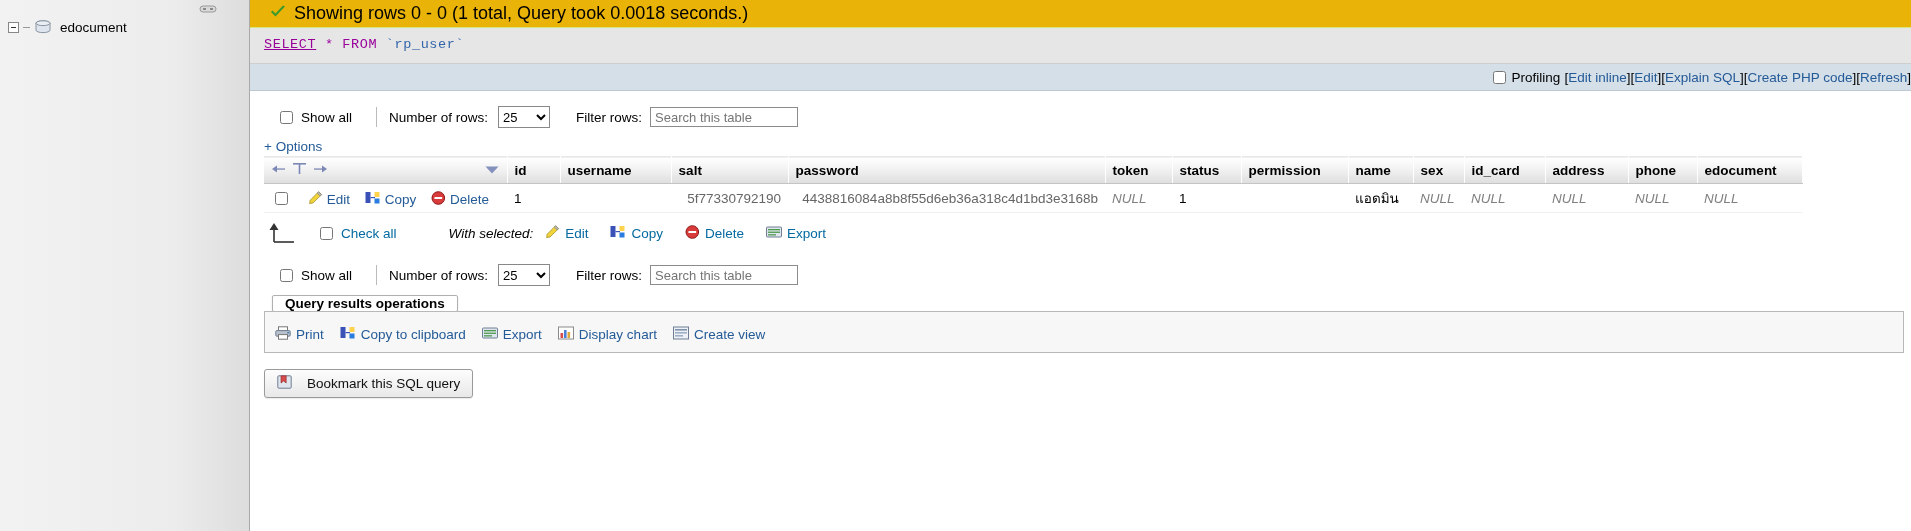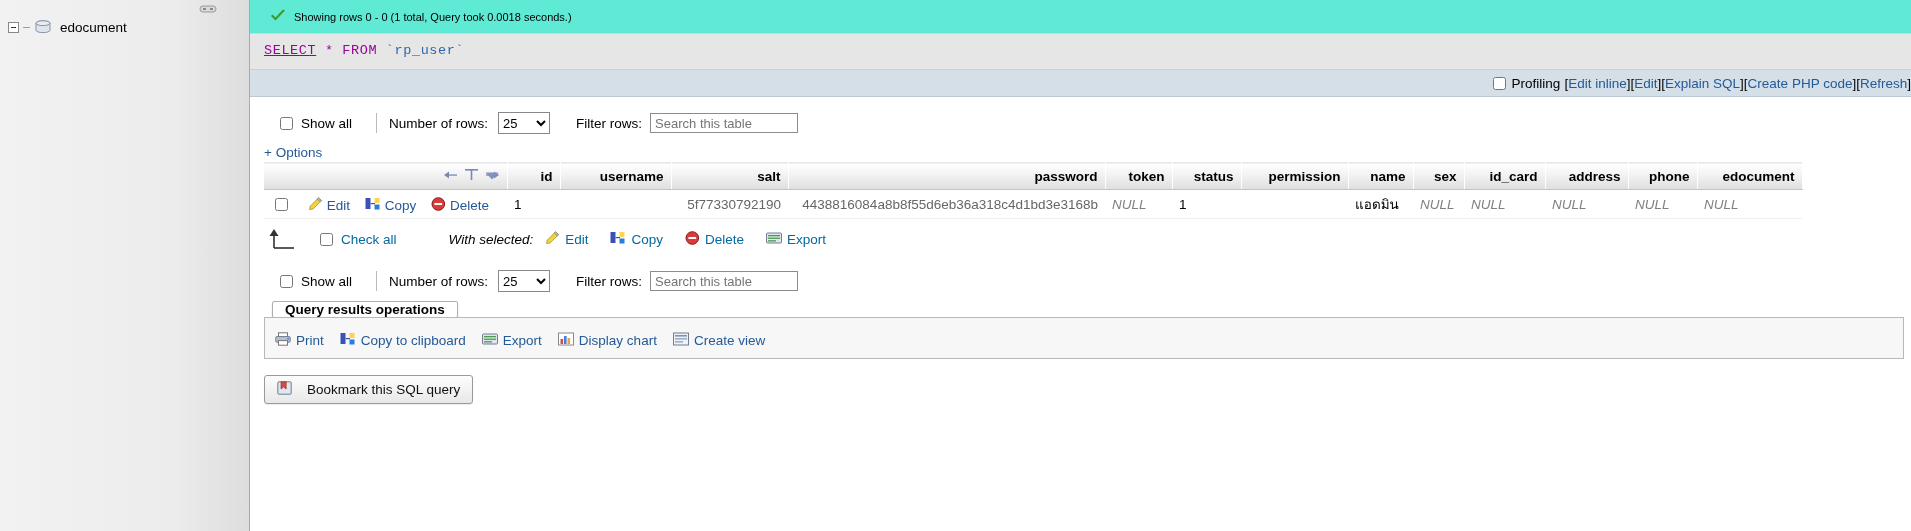--- a/index.html
+++ b/index.html
@@ -75,28 +75,28 @@
   .main {
     flex: 1;
     height: 531px;
     position: relative;
     background: #ffffff;
     overflow: hidden;
   }
 
   
   .result-bar {
-    background: #5eead4;
+    background: #eab308;
     border-bottom: 1px solid #d6e67c;
-    height: 34px;
+    height: 28px;
     display: flex;
     align-items: center;
     padding: 0 6px;
     box-sizing: border-box;
-    font-size: 11px;
+    font-size: 18px;
     color: #000;
     position: relative;
   }
   .result-bar .check-ico { margin: 0 8px 0 14px; }
   .sql-box {
     background: #e6e6e6;
     border-bottom: 1px solid #cfcfcf;
     padding: 9px 0 11px 0;
     box-sizing: border-box;
   }
@@ -182,21 +182,21 @@
     border-collapse: collapse;
     font-size: 13.5px;
     table-layout: fixed;
   }
   table.results th {
     background: linear-gradient(to bottom, #ffffff 0%, #f2f2f2 45%, #dedede 100%);
     border-right: 1px solid #ffffff;
     border-bottom: 1px solid #c4c4c4;
     border-top: 1px solid #e8e8e8;
     font-weight: bold;
-    text-align: right;
+    text-align: left;
     padding: 3px 7px;
     height: 20px;
     white-space: nowrap;
     color: #000;
   }
   table.results th.navcol {
     width: 200px;
     position: relative;
   }
   table.results td {

